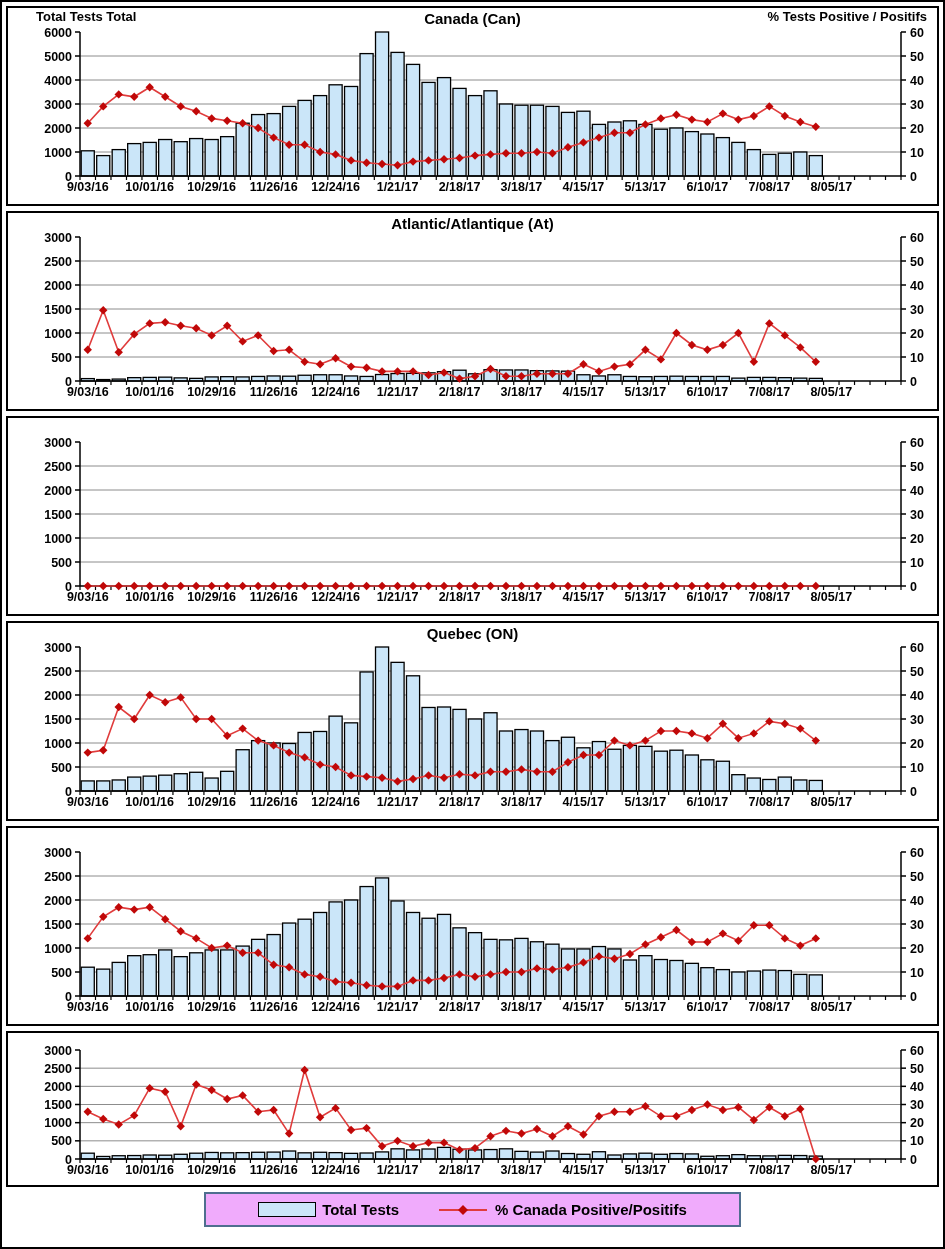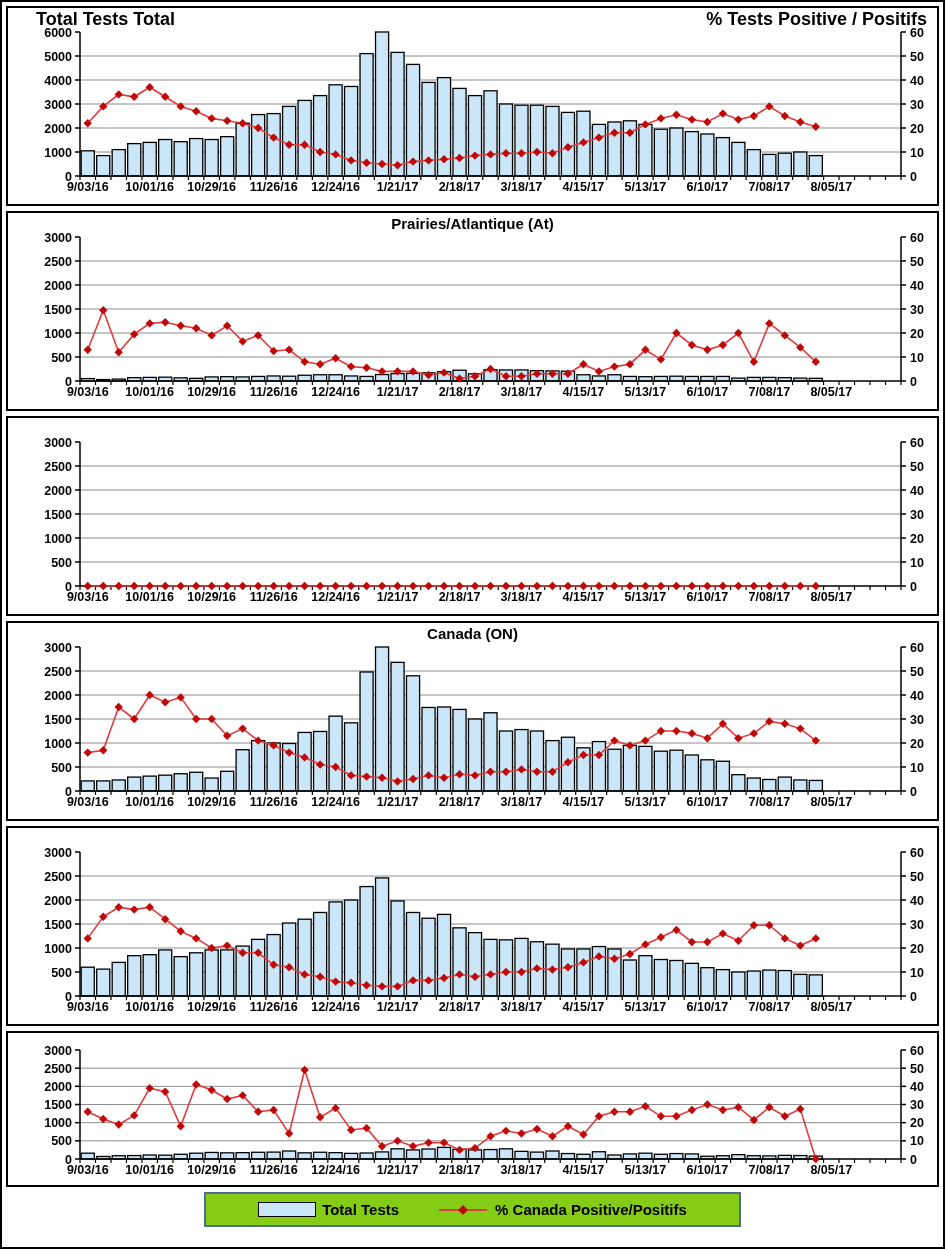--- a/index.html
+++ b/index.html
@@ -9,43 +9,44 @@
     padding-top:4px;font-family:"Liberation Sans",sans-serif;
   }
   .panel{
     position:relative;border:2px solid #000;background:#fff;
     margin:0 4px 5px 4px;
   }
   .panel-title{
     position:absolute;top:2px;left:0;right:0;text-align:center;
     font-weight:bold;font-size:15px;color:#000;
   }
-  .axis-title{position:absolute;top:1px;font-weight:bold;font-size:18px;color:#000;}
+  .axis-title{position:absolute;top:1px;font-weight:bold;font-size:13px;color:#000;}
   .axis-title.at-left{left:28px;}
   .axis-title.at-right{right:10px;}
   svg.chart{display:block;}
   svg text{font-family:"Liberation Sans",sans-serif;font-weight:bold;fill:#000;}
   svg .tick{font-size:12.5px;}
   svg .xlab{font-size:12.5px;}
   .legend-row{display:flex;justify-content:center;margin-top:3px;}
   .legend-box{
     display:flex;align-items:center;gap:38px;
-    border:2px solid #4f6e8f;padding:7px 52px;background:#84cc16;
+    border:2px solid #4f6e8f;padding:7px 52px;background:#f0abfc;
   }
   .legend-item{display:flex;align-items:center;gap:6px;font-weight:bold;font-size:15px;color:#000;}
   .swatch{display:inline-block;width:56px;height:13px;border:1.5px solid #000;background:#cbe6f9;}
 </style>
 </head>
 <body>
 
 <div class="page">
 
   <div class="panel">
     <div class="axis-title at-left">Total Tests Total</div>
     <div class="axis-title at-right">% Tests Positive / Positifs</div>
+    <div class="panel-title">Canada (Can)</div>
     <svg class="chart" viewBox="0 0 935 196" width="935" height="196">
         <line x1="72" x2="893" y1="144" y2="144" stroke="#8c8c8c" stroke-width="1"></line>
         <line x1="72" x2="893" y1="120" y2="120" stroke="#8c8c8c" stroke-width="1"></line>
         <line x1="72" x2="893" y1="96" y2="96" stroke="#8c8c8c" stroke-width="1"></line>
         <line x1="72" x2="893" y1="72" y2="72" stroke="#8c8c8c" stroke-width="1"></line>
         <line x1="72" x2="893" y1="48" y2="48" stroke="#8c8c8c" stroke-width="1"></line>
         <rect x="73.2" y="142.8" width="13.090566037735849" height="25.19999999999999" fill="#cbe6f9" stroke="#000000" stroke-width="1.3"></rect>
         <rect x="88.69056603773585" y="147.6" width="13.090566037735849" height="20.400000000000006" fill="#cbe6f9" stroke="#000000" stroke-width="1.3"></rect>
         <rect x="104.1811320754717" y="141.6" width="13.090566037735849" height="26.400000000000006" fill="#cbe6f9" stroke="#000000" stroke-width="1.3"></rect>
         <rect x="119.67169811320755" y="135.6" width="13.090566037735849" height="32.400000000000006" fill="#cbe6f9" stroke="#000000" stroke-width="1.3"></rect>
@@ -237,21 +238,21 @@
         <path d="M 730.3490566037736 107.39999999999999 L 734.5490566037737 111.6 L 730.3490566037736 115.8 L 726.1490566037736 111.6 Z" fill="#c00808"></path>
         <path d="M 745.8396226415094 103.8 L 750.0396226415095 108 L 745.8396226415094 112.2 L 741.6396226415094 108 Z" fill="#c00808"></path>
         <path d="M 761.3301886792453 94.2 L 765.5301886792454 98.4 L 761.3301886792453 102.60000000000001 L 757.1301886792453 98.4 Z" fill="#c00808"></path>
         <path d="M 776.8207547169811 103.8 L 781.0207547169812 108 L 776.8207547169811 112.2 L 772.6207547169811 108 Z" fill="#c00808"></path>
         <path d="M 792.311320754717 109.8 L 796.5113207547171 114 L 792.311320754717 118.2 L 788.111320754717 114 Z" fill="#c00808"></path>
         <path d="M 807.8018867924528 114.6 L 812.0018867924529 118.8 L 807.8018867924528 123 L 803.6018867924528 118.8 Z" fill="#c00808"></path>
       </svg>
   </div>
 
   <div class="panel">
-    <div class="panel-title">Prairies/Atlantique  (At)</div>
+    <div class="panel-title">Atlantic/Atlantique  (At)</div>
     <svg class="chart" viewBox="0 0 935 196" width="935" height="196">
         <line x1="72" x2="893" y1="144" y2="144" stroke="#8c8c8c" stroke-width="1"></line>
         <line x1="72" x2="893" y1="120" y2="120" stroke="#8c8c8c" stroke-width="1"></line>
         <line x1="72" x2="893" y1="96" y2="96" stroke="#8c8c8c" stroke-width="1"></line>
         <line x1="72" x2="893" y1="72" y2="72" stroke="#8c8c8c" stroke-width="1"></line>
         <line x1="72" x2="893" y1="48" y2="48" stroke="#8c8c8c" stroke-width="1"></line>
         <rect x="73.2" y="165.6" width="13.090566037735849" height="2.4000000000000057" fill="#cbe6f9" stroke="#000000" stroke-width="1.3"></rect>
         <rect x="88.69056603773585" y="166.56" width="13.090566037735849" height="1.4399999999999977" fill="#cbe6f9" stroke="#000000" stroke-width="1.3"></rect>
         <rect x="104.1811320754717" y="166.08" width="13.090566037735849" height="1.9199999999999875" fill="#cbe6f9" stroke="#000000" stroke-width="1.3"></rect>
         <rect x="119.67169811320755" y="164.64" width="13.090566037735849" height="3.3600000000000136" fill="#cbe6f9" stroke="#000000" stroke-width="1.3"></rect>
@@ -600,21 +601,21 @@
         <path d="M 730.3490566037736 163.8 L 734.5490566037737 168 L 730.3490566037736 172.2 L 726.1490566037736 168 Z" fill="#c00808"></path>
         <path d="M 745.8396226415094 163.8 L 750.0396226415095 168 L 745.8396226415094 172.2 L 741.6396226415094 168 Z" fill="#c00808"></path>
         <path d="M 761.3301886792453 163.8 L 765.5301886792454 168 L 761.3301886792453 172.2 L 757.1301886792453 168 Z" fill="#c00808"></path>
         <path d="M 776.8207547169811 163.8 L 781.0207547169812 168 L 776.8207547169811 172.2 L 772.6207547169811 168 Z" fill="#c00808"></path>
         <path d="M 792.311320754717 163.8 L 796.5113207547171 168 L 792.311320754717 172.2 L 788.111320754717 168 Z" fill="#c00808"></path>
         <path d="M 807.8018867924528 163.8 L 812.0018867924529 168 L 807.8018867924528 172.2 L 803.6018867924528 168 Z" fill="#c00808"></path>
       </svg>
   </div>
 
   <div class="panel">
-    <div class="panel-title">Canada (ON)</div>
+    <div class="panel-title">Quebec (ON)</div>
     <svg class="chart" viewBox="0 0 935 196" width="935" height="196">
         <line x1="72" x2="893" y1="144" y2="144" stroke="#8c8c8c" stroke-width="1"></line>
         <line x1="72" x2="893" y1="120" y2="120" stroke="#8c8c8c" stroke-width="1"></line>
         <line x1="72" x2="893" y1="96" y2="96" stroke="#8c8c8c" stroke-width="1"></line>
         <line x1="72" x2="893" y1="72" y2="72" stroke="#8c8c8c" stroke-width="1"></line>
         <line x1="72" x2="893" y1="48" y2="48" stroke="#8c8c8c" stroke-width="1"></line>
         <rect x="73.2" y="157.92" width="13.090566037735849" height="10.080000000000013" fill="#cbe6f9" stroke="#000000" stroke-width="1.3"></rect>
         <rect x="88.69056603773585" y="157.92" width="13.090566037735849" height="10.080000000000013" fill="#cbe6f9" stroke="#000000" stroke-width="1.3"></rect>
         <rect x="104.1811320754717" y="156.96" width="13.090566037735849" height="11.039999999999992" fill="#cbe6f9" stroke="#000000" stroke-width="1.3"></rect>
         <rect x="119.67169811320755" y="154.08" width="13.090566037735849" height="13.919999999999987" fill="#cbe6f9" stroke="#000000" stroke-width="1.3"></rect>

